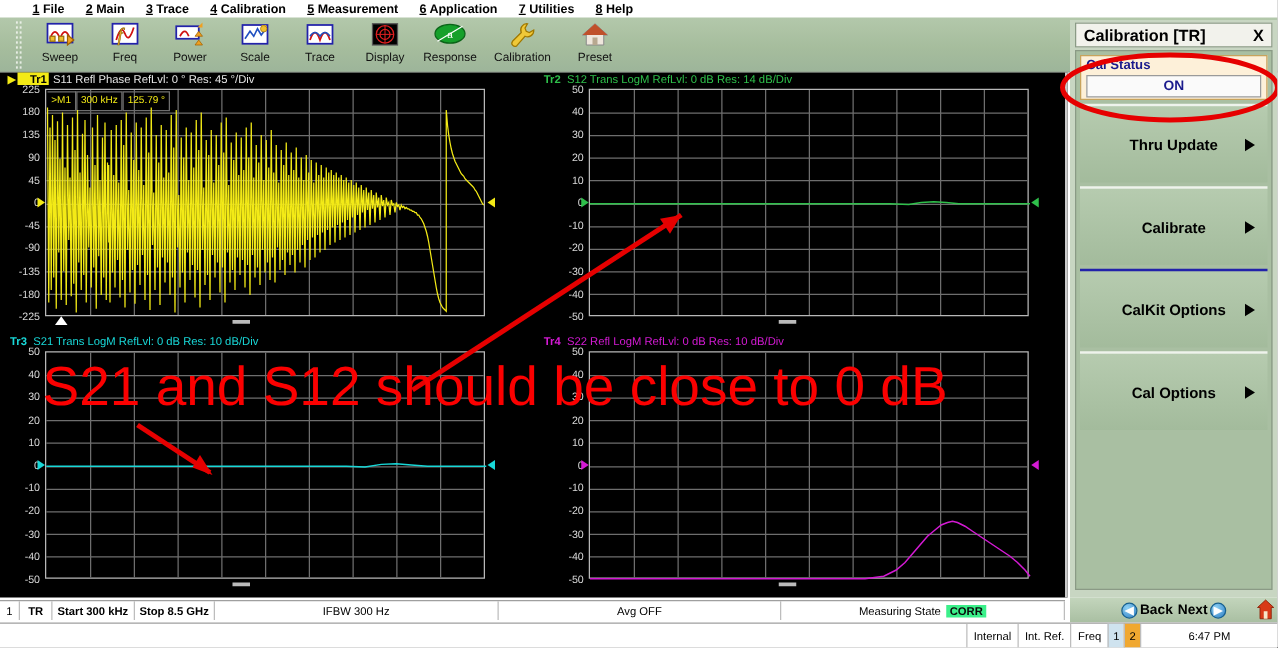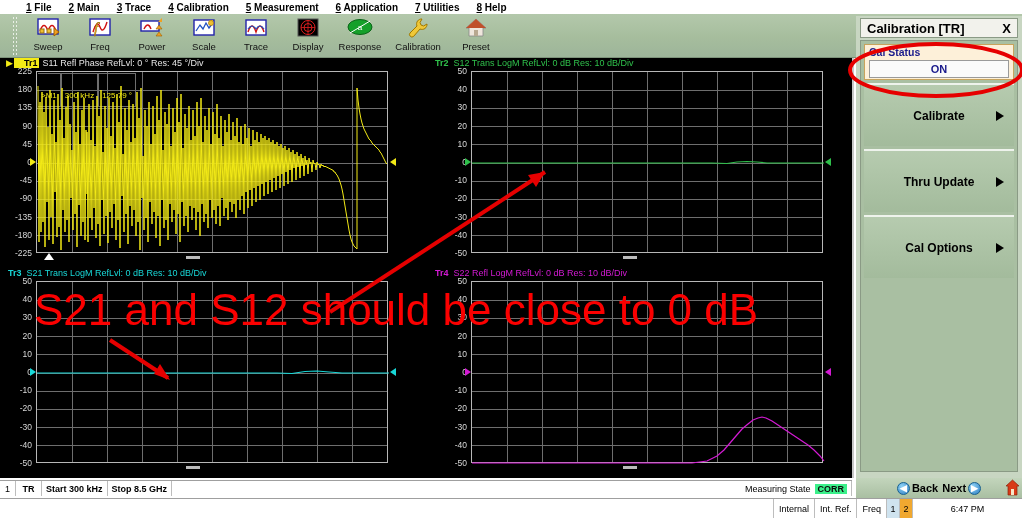--- a/index.html
+++ b/index.html
@@ -96,21 +96,21 @@
     border-top: 4px solid transparent; border-bottom: 4px solid transparent;
   }
   .refmark.left { border-left: 6px solid currentColor; }
   .refmark.right { border-right: 6px solid currentColor; }
 
   .markerbox {
     position: absolute; top: 1px; left: 1px;
     font-size: 8px; color: #f3ea16;
     display: flex; align-items: center;
   }
-  .markerbox span { border: 1px solid #6e6e6e; padding: 16px 3px; height: 16px; line-height: 11px;}
+  .markerbox span { border: 1px solid #6e6e6e; padding: 0 3px; height: 16px; line-height: 11px;}
   .markerbox span:first-child { border-left: none; }
 
   svg.trace { position: absolute; left: 0; top: 0; overflow: visible; }
 
   
   .softpanel {
     position: absolute; left: 856px; top: 16px;
     width: 166px; height: 462px;
     background: #c8d6c2;
   }
@@ -412,21 +412,21 @@
         </div>
         <div class="refmark left" style="left:30px; top:87px; color:#f3ea16;"></div>
         <div class="refmark right" style="left:390px; top:87px; color:#f3ea16;"></div>
         <div style="position:absolute; left:44px; top:182px; width:0; height:0; border-left:5px solid transparent; border-right:5px solid transparent; border-bottom:7px solid #fff;"></div>
         <div style="position:absolute; left:186px; top:185px; width:14px; height:3px; background:#bbb;"></div>
       </div>
     </div>
 
     <div class="quad" style="left:427px; top:0; width:427px; height:210px;">
       <div class="q-title">
-        <span class="trtag" style="color:#2fc04b">Tr2</span><span style="color:#2fc04b">S12 Trans LogM RefLvl: 0 dB Res: 10 dB/Div</span>
+        <span class="trtag" style="color:#2fc04b">Tr2</span><span style="color:#2fc04b">S12 Trans LogM RefLvl: 0 dB Res: 14 dB/Div</span>
       </div>
       <div class="plotwrap" style="left:0; top:13px;">
         <div class="yaxis" style="height:182px; left:8px;">
           <div style="top:0px">50</div>
           <div style="top:18.2px">40</div>
           <div style="top:36.4px">30</div>
           <div style="top:54.6px">20</div>
           <div style="top:72.8px">10</div>
           <div style="top:91px">0</div>
           <div style="top:109.2px">-10</div>
@@ -568,40 +568,46 @@
     <div class="sp-title">
       <span>Calibration [TR]</span>
       <span class="x">X</span>
     </div>
     <div class="sp-body">
       <div class="calstatus">
         <div class="cs-lab">Cal Status</div>
         <div class="cs-val">ON</div>
       </div>
       <div class="spitem">
+        <span>Thru Update</span>
+        <span class="tri"></span>
+      </div>
+      <div class="spitem">
         <span>Calibrate</span>
         <span class="tri"></span>
       </div>
-      <div class="spitem">
-        <span>Thru Update</span>
+      <div class="spitem divider-blue">
+        <span>CalKit Options</span>
         <span class="tri"></span>
       </div>
       <div class="spitem">
         <span>Cal Options</span>
         <span class="tri"></span>
       </div>
     </div>
   </div>
 
   <div class="statusbar">
     <div class="cell" style="width:16px; justify-content:center">1</div>
     <div class="cell b" style="width:26px; justify-content:center">TR</div>
     <div class="cell b">Start 300 kHz</div>
     <div class="cell b">Stop 8.5 GHz</div>
-    <div class="cell grow" style="justify-content:flex-end">
+    <div class="cell grow">IFBW 300 Hz</div>
+    <div class="cell grow">Avg OFF</div>
+    <div class="cell grow" style="">
       <span>Measuring State</span>
       <span class="corr">CORR</span>
     </div>
   </div>
 
   <div class="navstrip">
     <div class="nb">
       <span class="circ-ico">◀</span>
       <span>Back</span>
     </div>

